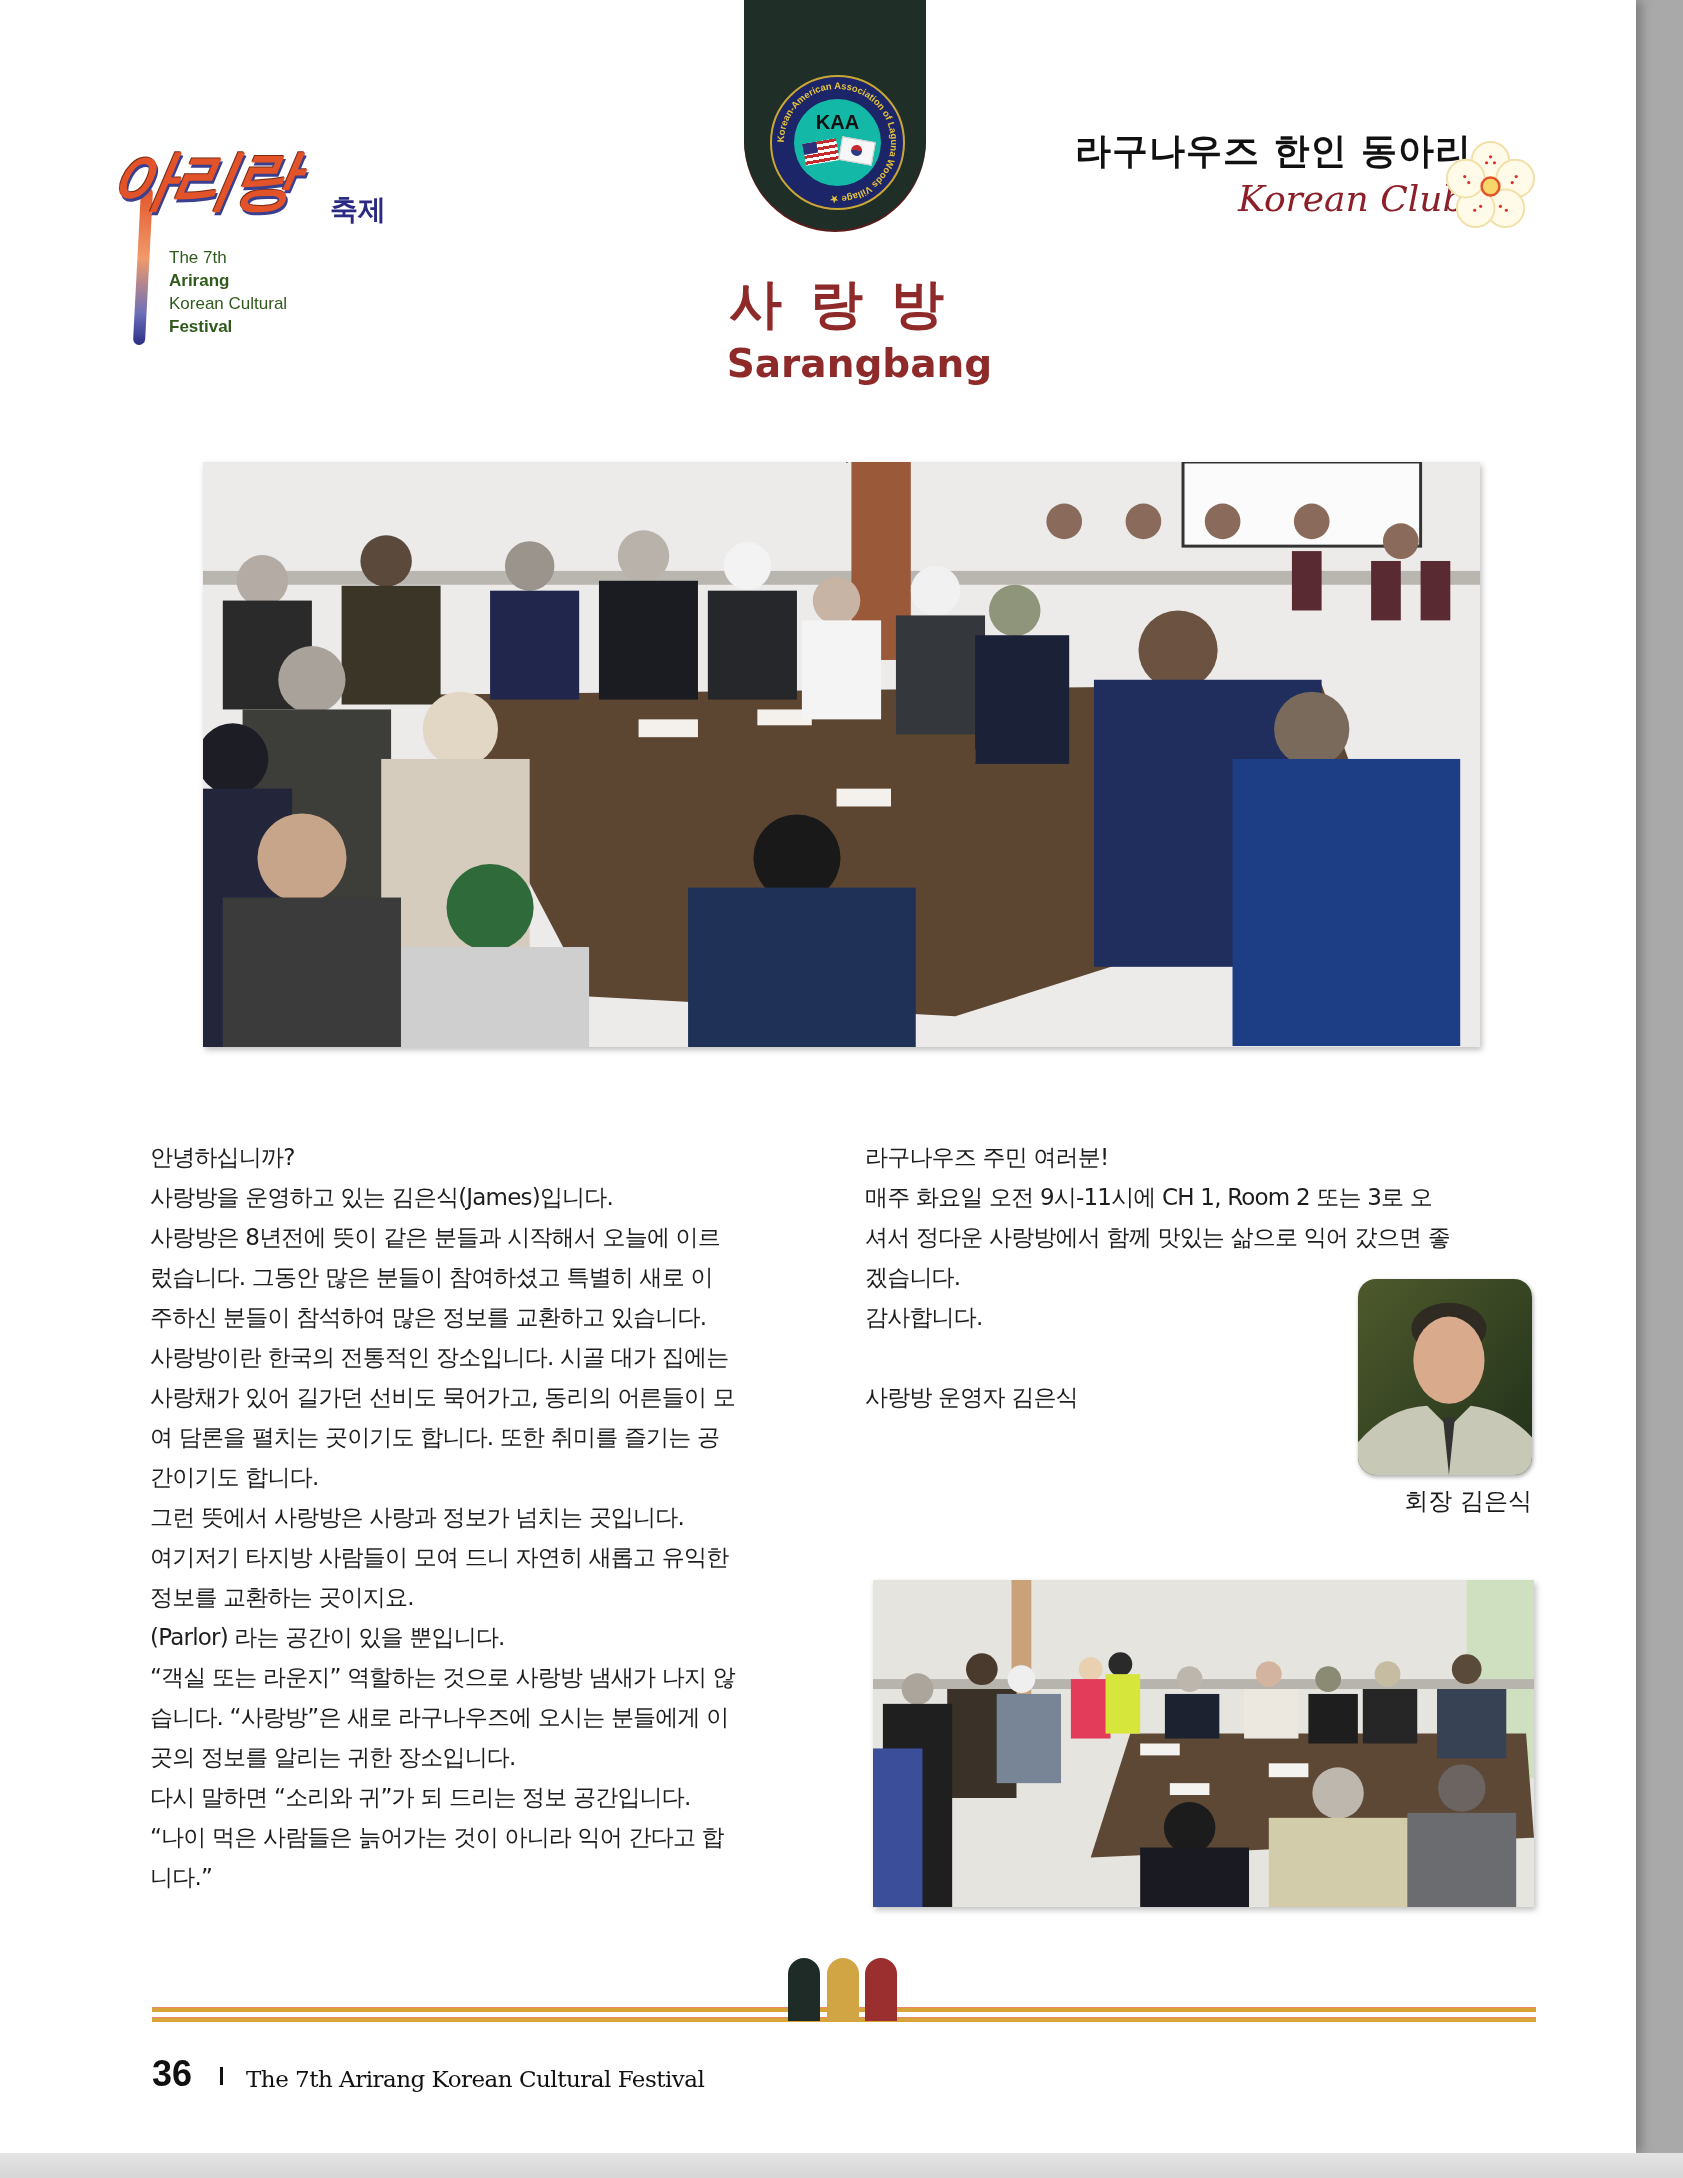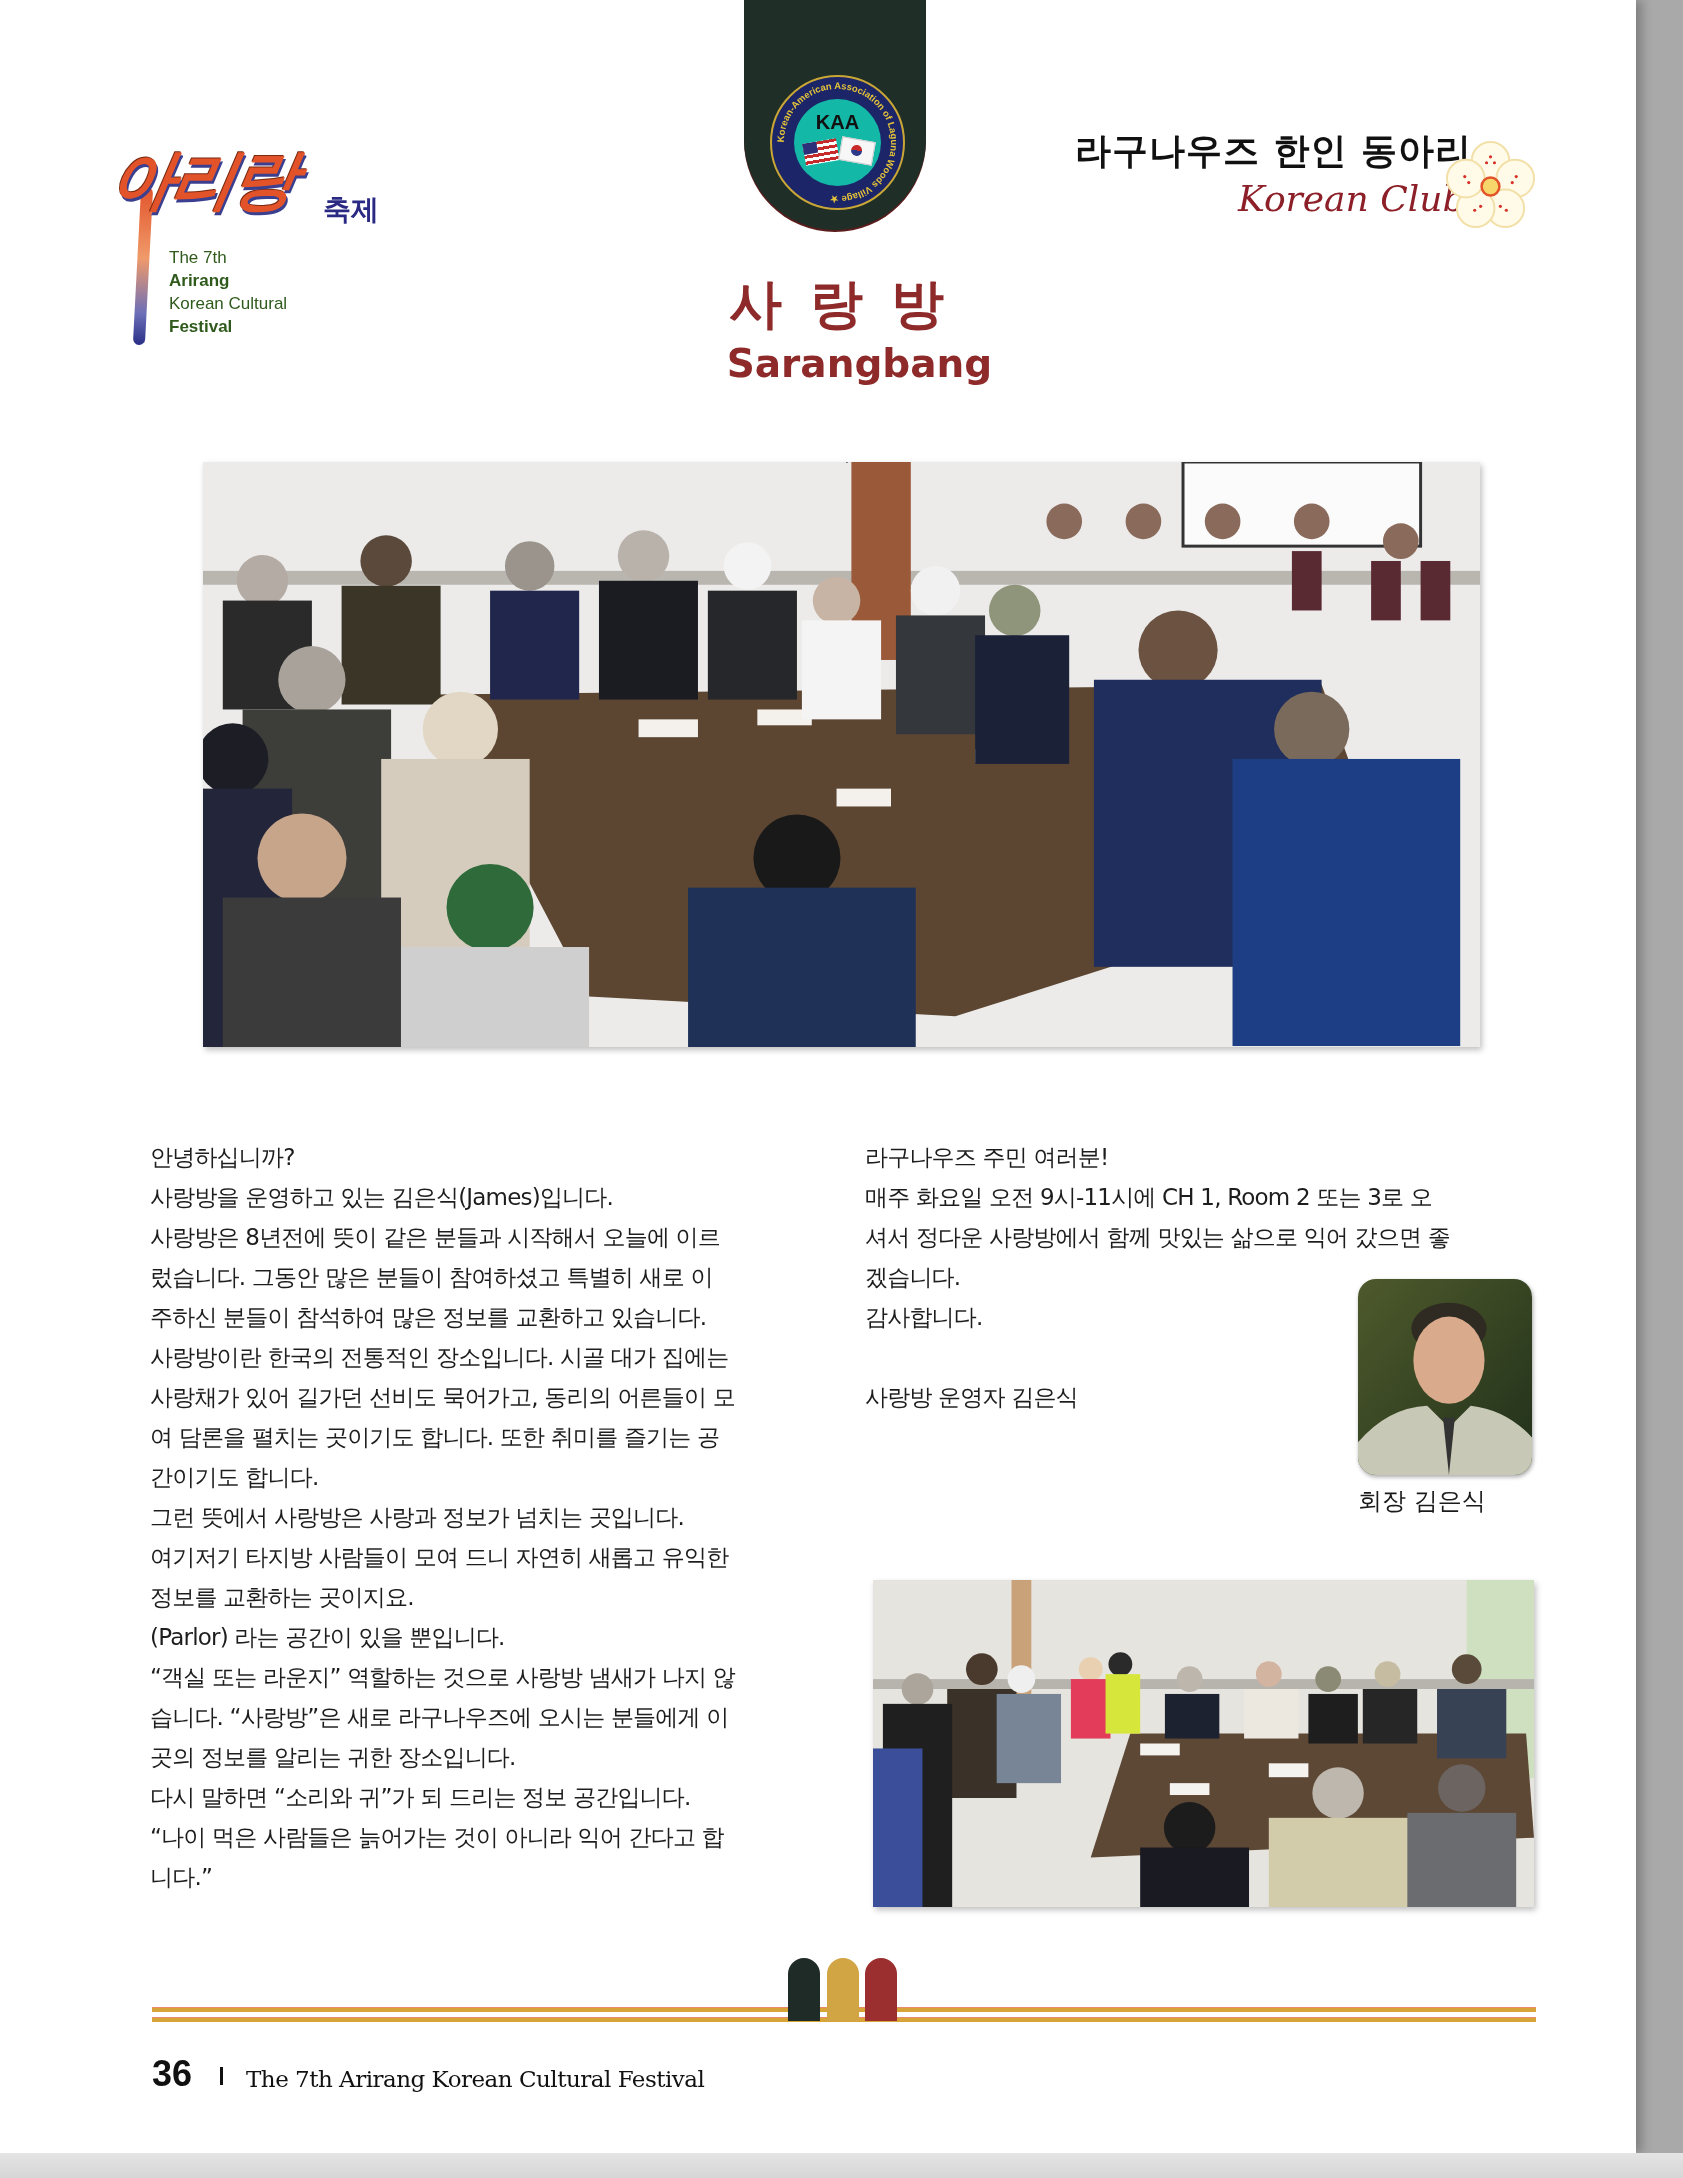--- a/index.html
+++ b/index.html
@@ -28,21 +28,21 @@
     text-shadow: 2px 3px 0 #3a3f8f, -1px -1px 0 #7a2a10;
     transform: skewX(-10deg);
   }
   .arirang-stroke {
     position: absolute; left: 26px; top: 40px; width: 12px; height: 158px;
     border-radius: 8px;
     background: linear-gradient(#e2532a, #f09a6a 45%, #6c6fb8 80%, #2b2f86);
     transform: rotate(3deg);
   }
   .arirang-festival-ko {
-    position: absolute; left: 212px; top: 44px;
+    position: absolute; left: 219px; top: 44px;
     font-family: "DejaVu Sans", sans-serif; font-weight: bold; font-size: 28px; color: #2a2a84;
   }
   .arirang-sub {
     position: absolute; left: 50px; top: 99px;
     font-family: "Liberation Sans", sans-serif; font-size: 17px; line-height: 23px; color: #2f5a1c; margin-left: 8px;
   }
   .arirang-sub .b { font-weight: bold; }
 
   
   .badge-tab {
@@ -115,21 +115,21 @@
   .photo-small { left: 873px; top: 1580px; width: 661px; height: 327px; }
   .photo svg { width: 100%; height: 100%; display: block; }
 
   .portrait {
     position: absolute; left: 1358px; top: 1279px; width: 174px; height: 196px;
     border-radius: 18px; overflow: hidden;
     box-shadow: 1px 2px 4px rgba(0,0,0,0.35);
   }
   .portrait svg { width: 100%; height: 100%; display: block; }
   .portrait-caption {
-    position: absolute; left: 1358px; top: 1485px; width: 174px; text-align: left;
+    position: absolute; left: 1358px; top: 1485px; width: 174px; text-align: right;
     font-family: "DejaVu Sans", sans-serif; font-size: 24px; color: #1a1a1a;
   }
 
   
   .body-col {
     position: absolute;
     font-family: "DejaVu Sans", sans-serif; font-size: 23px; line-height: 40px; color: #1d1d1d;
     letter-spacing: -0.8px;
   }
   .col-left { left: 150px; top: 1137px; width: 673px; }

